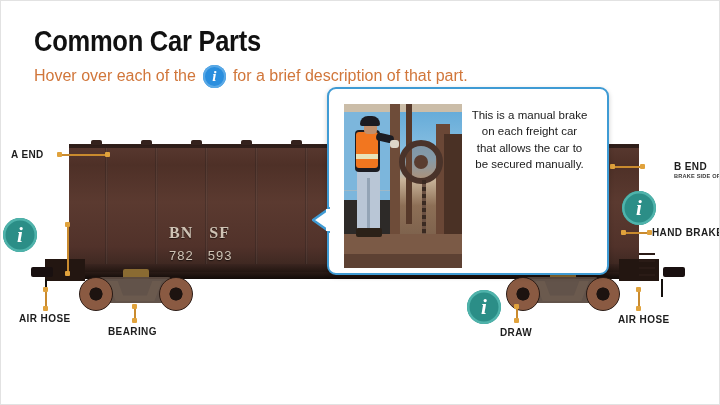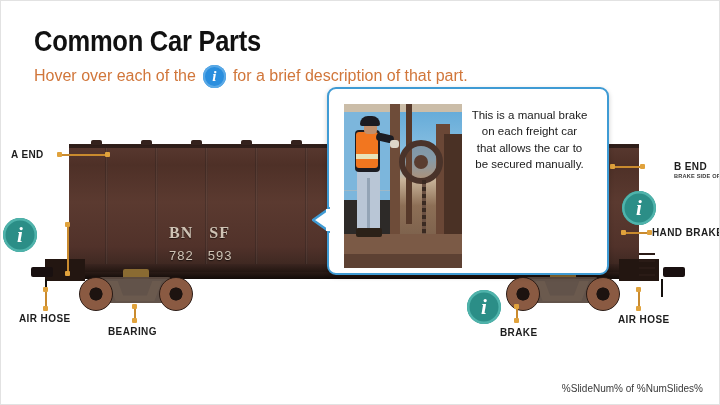--- a/index.html
+++ b/index.html
@@ -284,21 +284,21 @@
   <div class="dot" style="left:609px;top:163px"></div>
   <div class="dot" style="left:639px;top:163px"></div>
 
   <div class="lead-h" style="left:623px;top:231px;width:26px"></div>
   <div class="dot" style="left:620px;top:229px"></div>
   <div class="dot" style="left:646px;top:229px"></div>
 
   <div class="lbl" id="lbl-aend">A END</div>
   <div class="lbl" id="lbl-airhose-l">AIR HOSE</div>
   <div class="lbl" id="lbl-bearing">BEARING</div>
-  <div class="lbl" id="lbl-wheel">BRAKE</div>
+  <div class="lbl" id="lbl-wheel">DRAW</div>
   <div class="lbl" id="lbl-airhose-r">AIR HOSE</div>
   <div class="lbl" id="lbl-bend">
     <span>B END</span>
     <span class="sublbl">BRAKE SIDE OF CAR</span>
   </div>
   <div class="lbl" id="lbl-handbrake">HAND BRAKE</div>
 
   <div class="info-icon info-teal" id="icon-knuckle">i</div>
   <div class="info-icon info-teal" id="icon-handbrake">i</div>
   <div class="info-icon info-teal" id="icon-wheel">i</div>
@@ -334,15 +334,14 @@
       <div class="ph ph-glove"></div>
       <div class="ph ph-head"></div>
       <div class="ph ph-helmet"></div>
     </div>
 
     <div id="callout-text">
       <p>This is a manual brake on each freight car that allows the car to be secured manually.</p>
     </div>
   </div>
 
-  <div id="footer">%SlideNum% of %NumSlides%</div>
 
 </div>
 
 </body></html>

